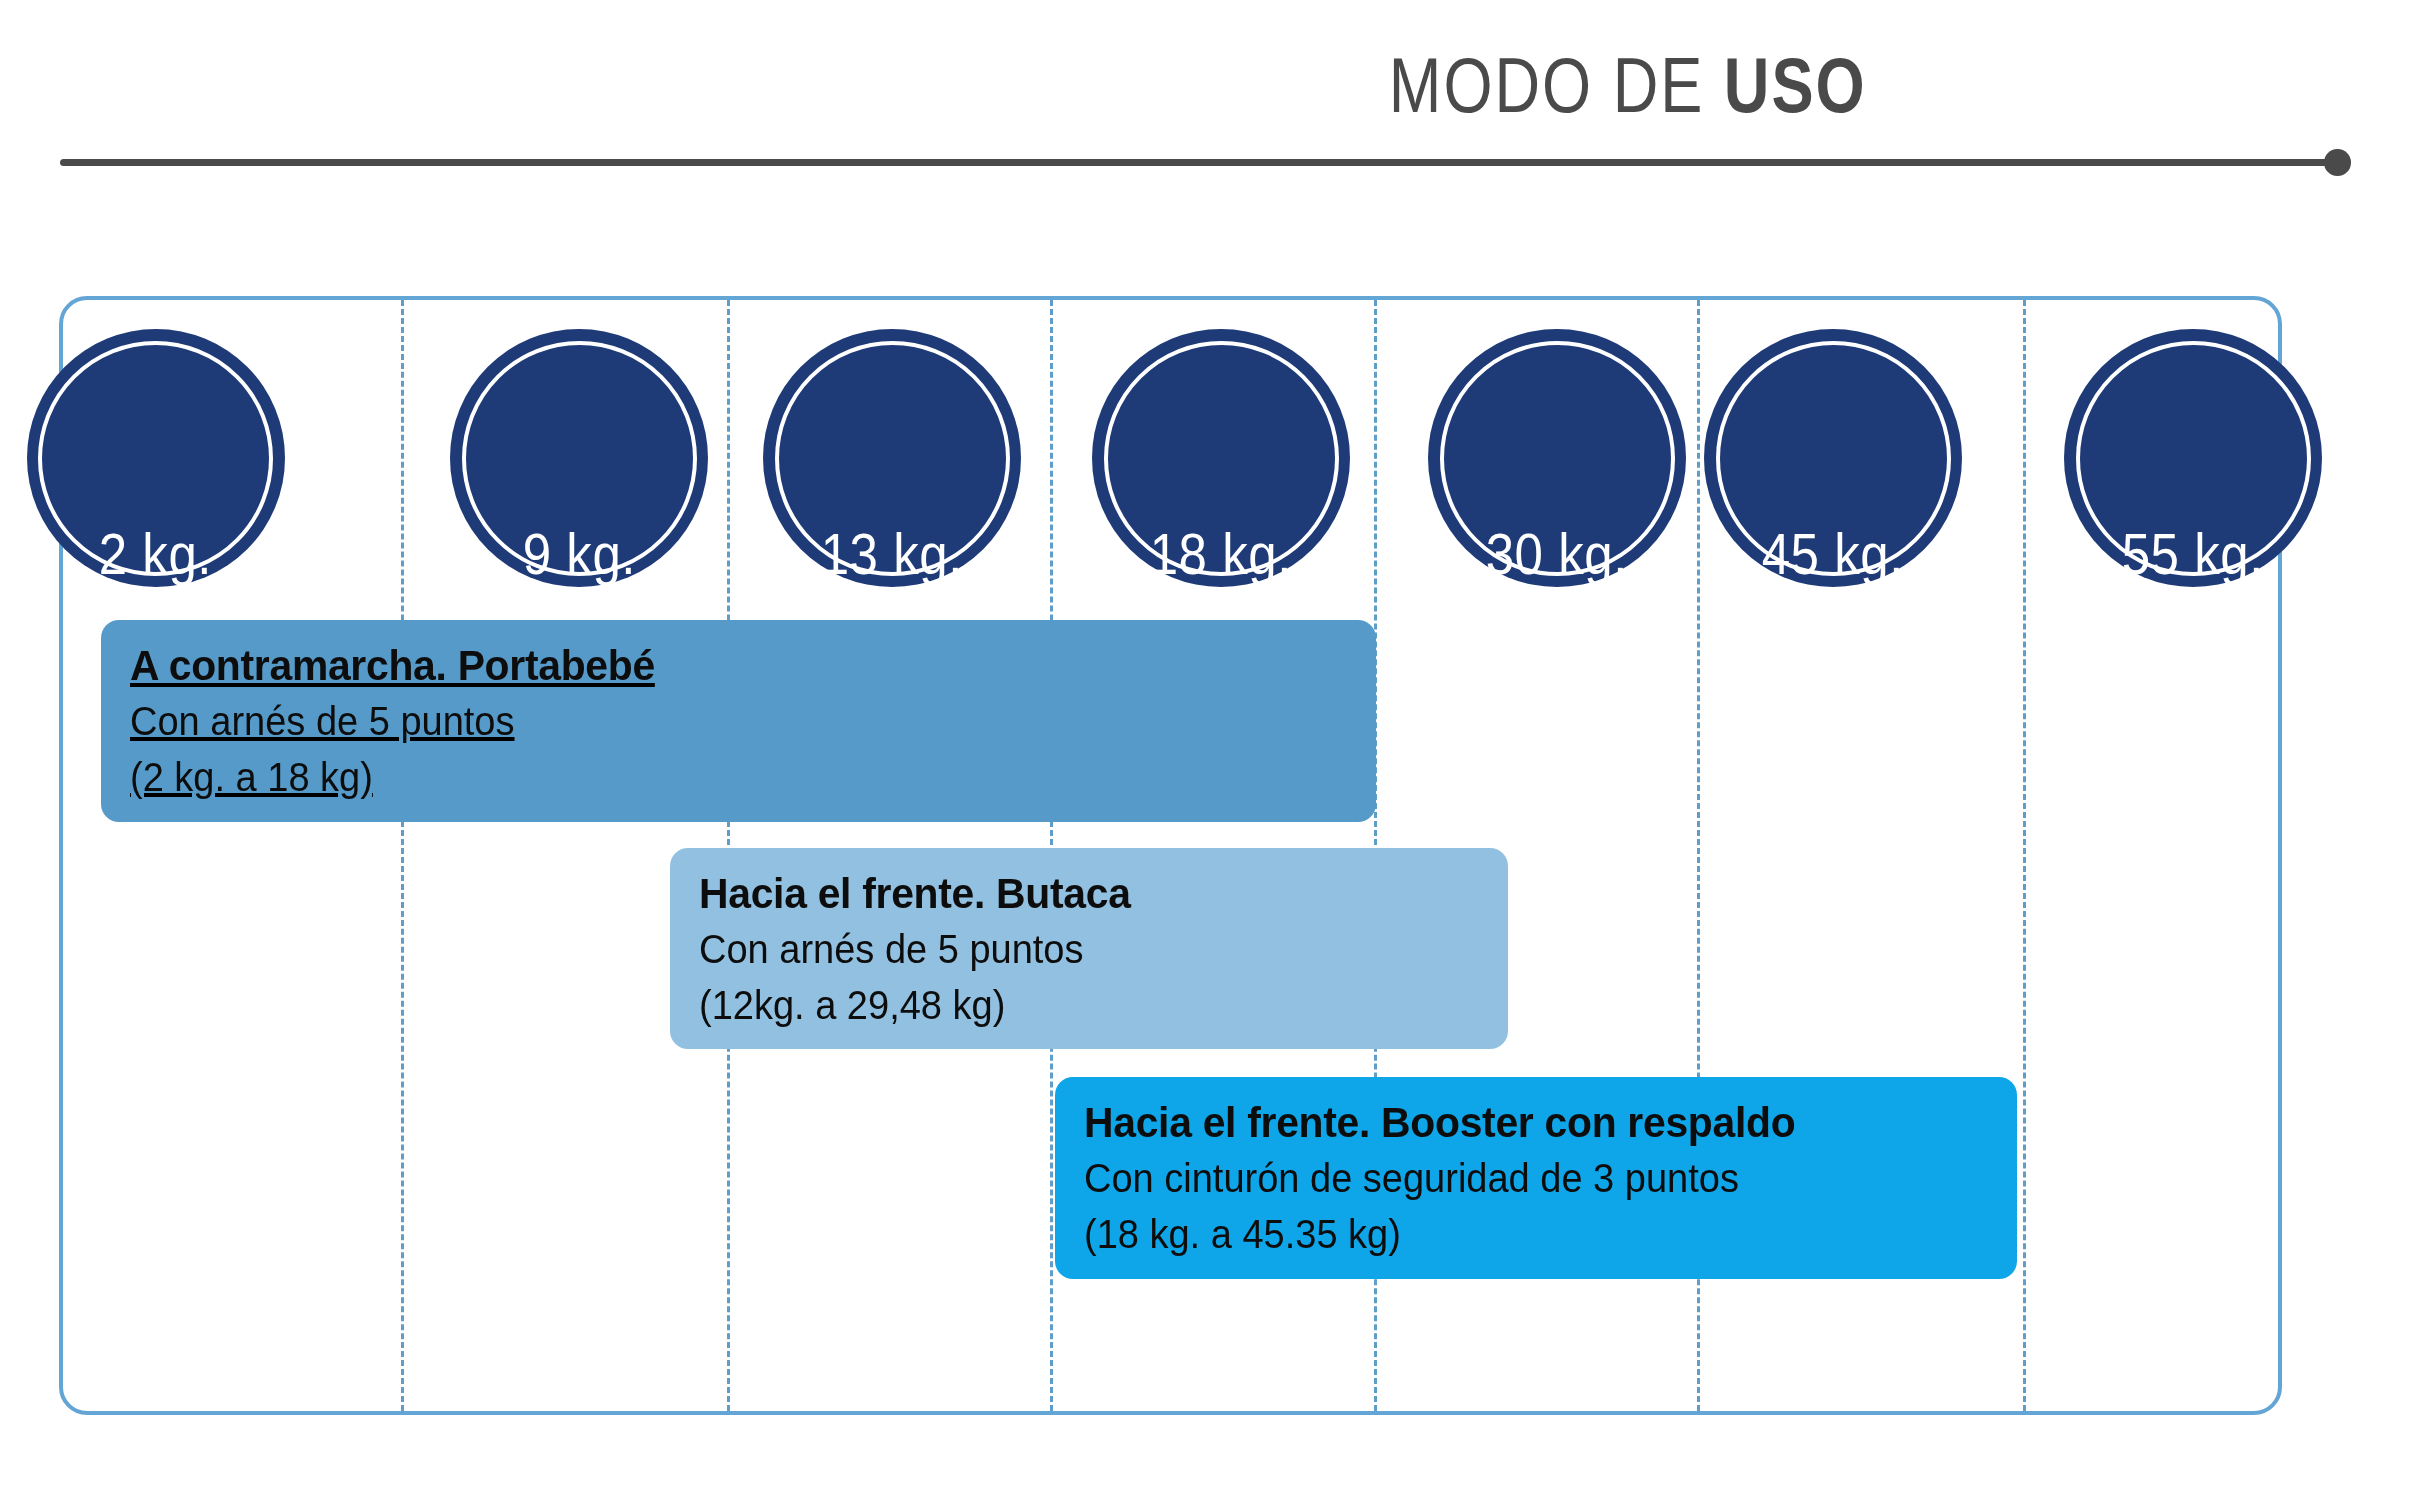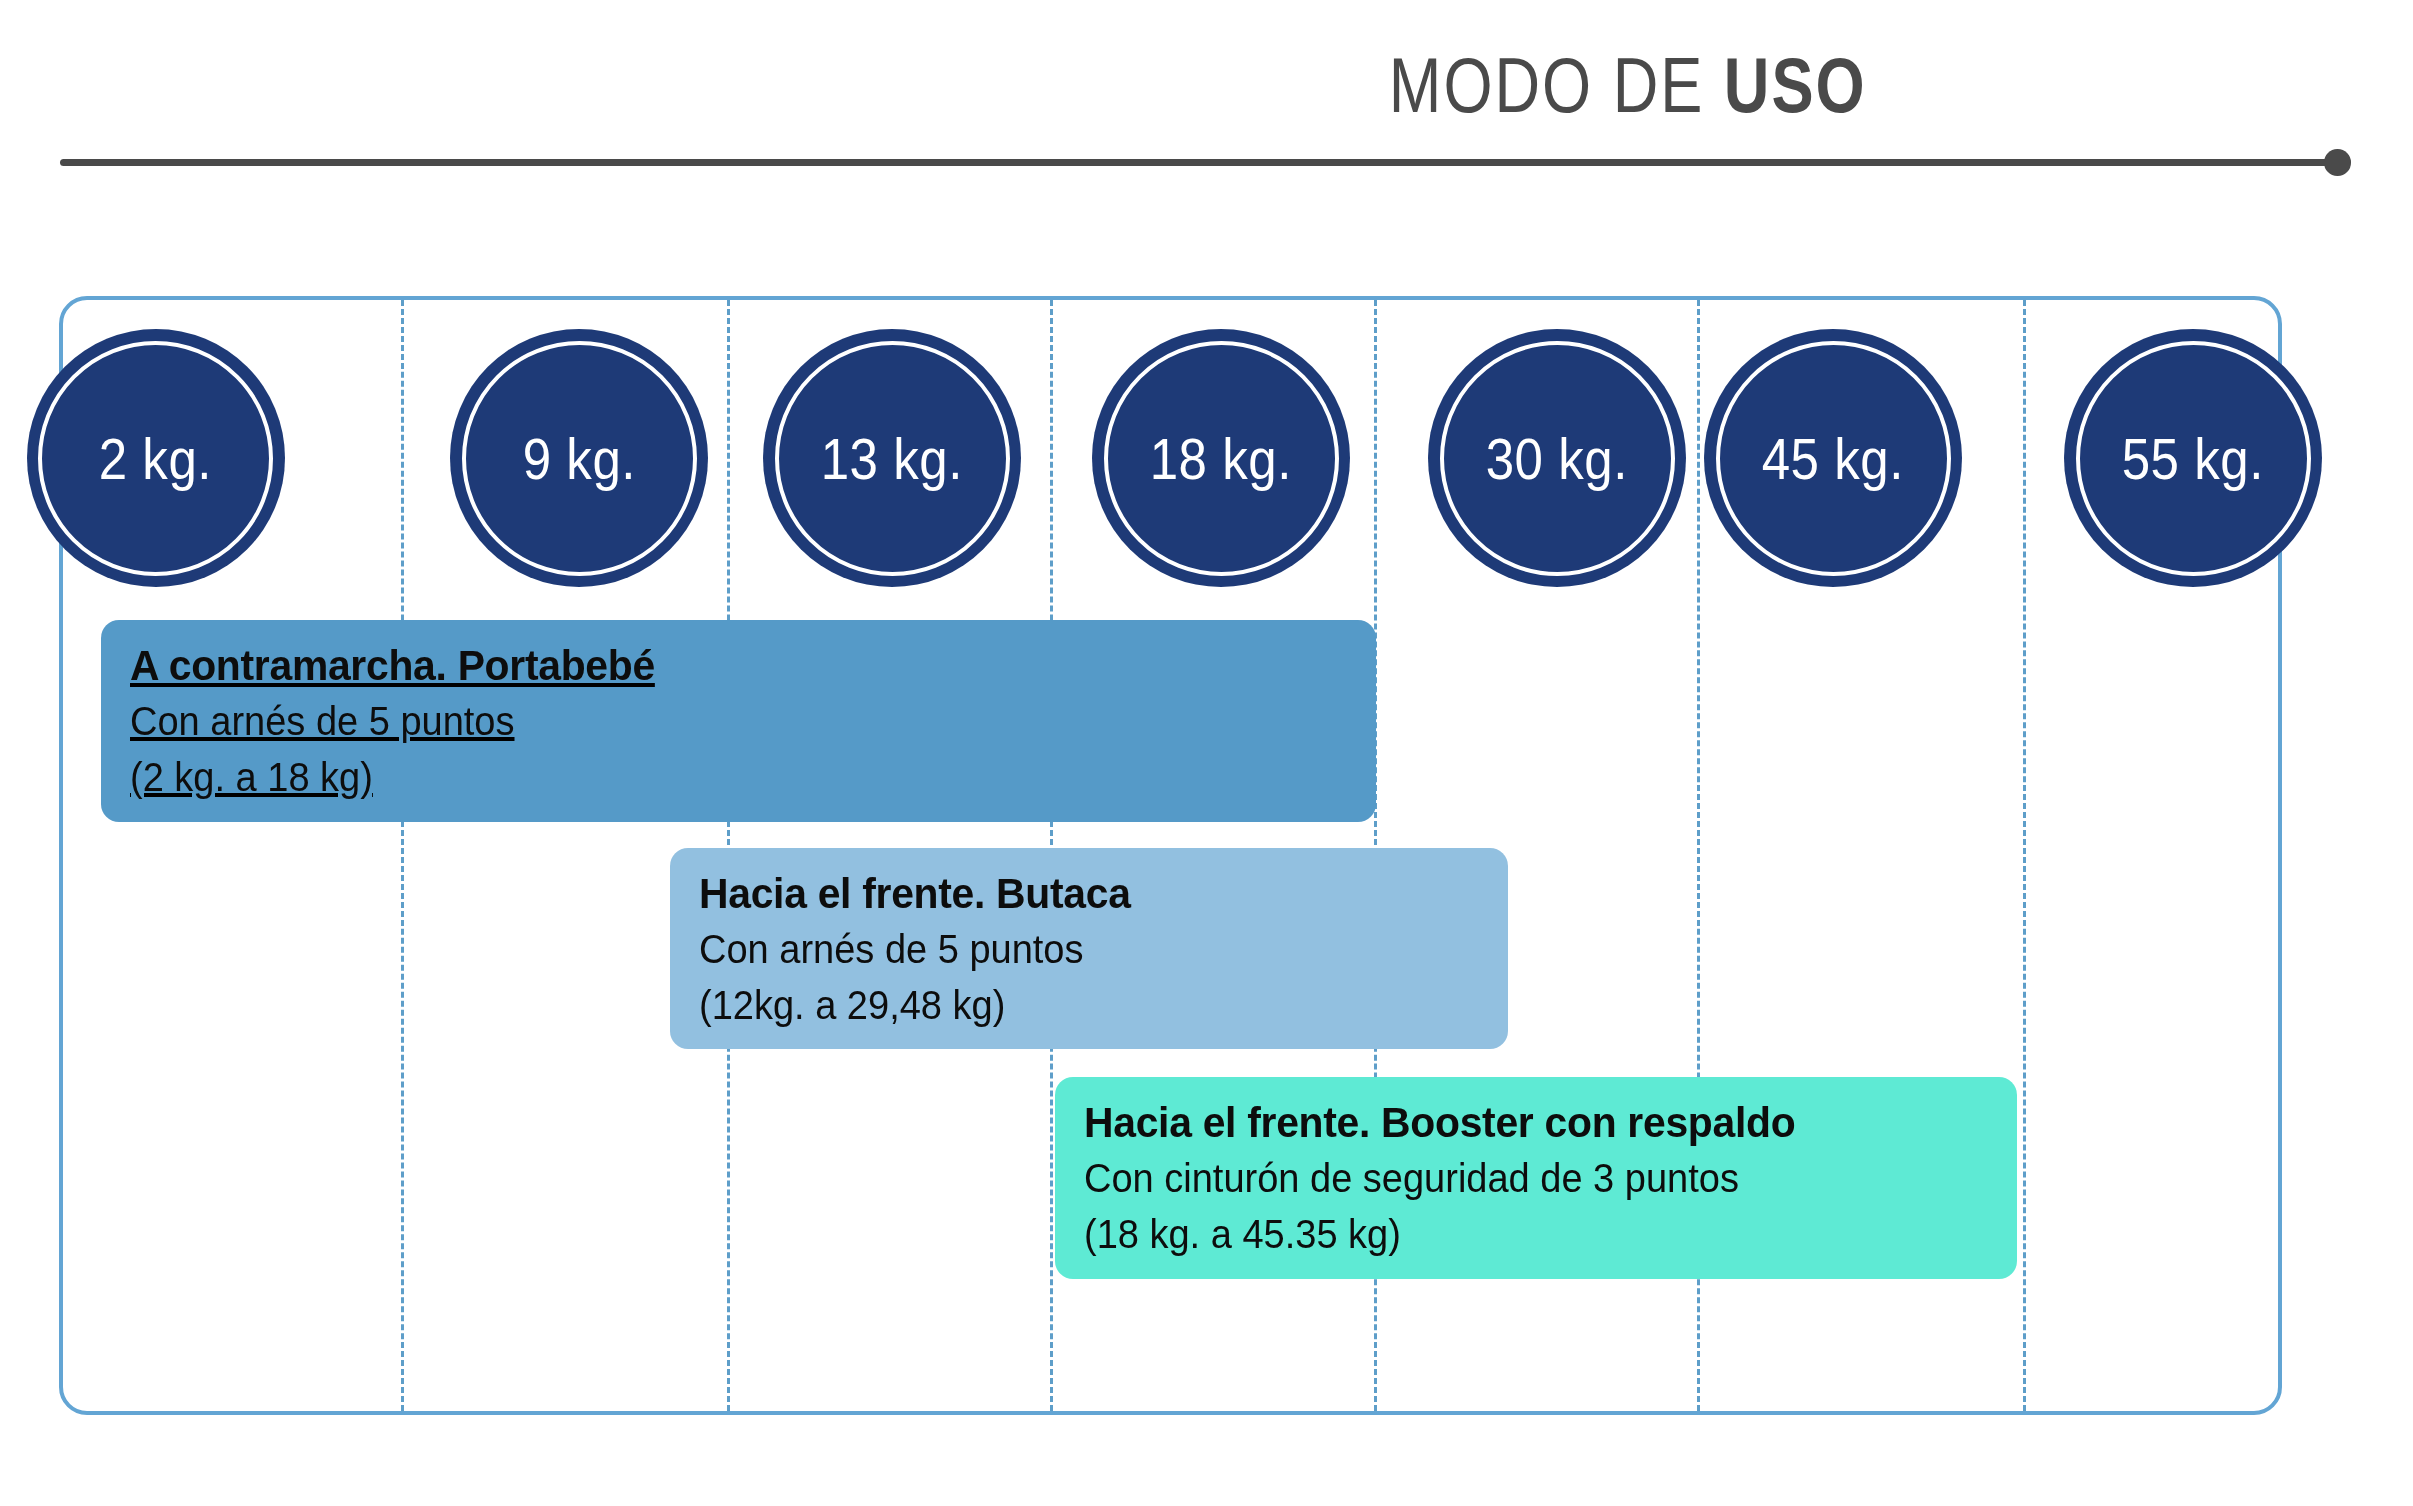--- a/index.html
+++ b/index.html
@@ -44,21 +44,21 @@
     width:0; border-left:3px dashed #5e9ec9;
   }
 
   
   .weight-circle {
     position:absolute; top:329px;
     width:258px; height:258px;
     border-radius:50%;
     background:#1e3a77;
     box-sizing:border-box;
-    display:flex; align-items:center; justify-content:center;
+    display:flex; align-items:flex-end; justify-content:center;
   }
   .weight-circle::after {
     content:""; position:absolute;
     left:11.5px; top:11.5px; right:11.5px; bottom:11.5px;
     border:4.2px solid #ffffff; border-radius:50%;
     pointer-events:none;
   }
   .weight-circle .wlabel {
     position:relative; z-index:2;
     color:#ffffff; font-size:58px; font-weight:400;
@@ -134,18 +134,18 @@
   <div class="bar-sub">Con arnés de 5 puntos</div>
   <div class="bar-range">(2 kg. a 18 kg)</div>
 </div>
 
 <div class="range-bar" style="left:670px; top:848px; width:838px; height:201px; background:#92c0e0;">
   <div class="bar-title">Hacia el frente. Butaca</div>
   <div class="bar-sub">Con arnés de 5 puntos</div>
   <div class="bar-range">(12kg. a 29,48 kg)</div>
 </div>
 
-<div class="range-bar" style="left:1055px; top:1077px; width:962px; height:202px; background:#5eead4;">
+<div class="range-bar" style="left:1055px; top:1077px; width:962px; height:202px; background:#0ea5e9;">
   <div class="bar-title">Hacia el frente. Booster con respaldo</div>
   <div class="bar-sub">Con cinturón de seguridad de 3 puntos</div>
   <div class="bar-range">(18 kg. a 45.35 kg)</div>
 </div>
 
 
 </body></html>

